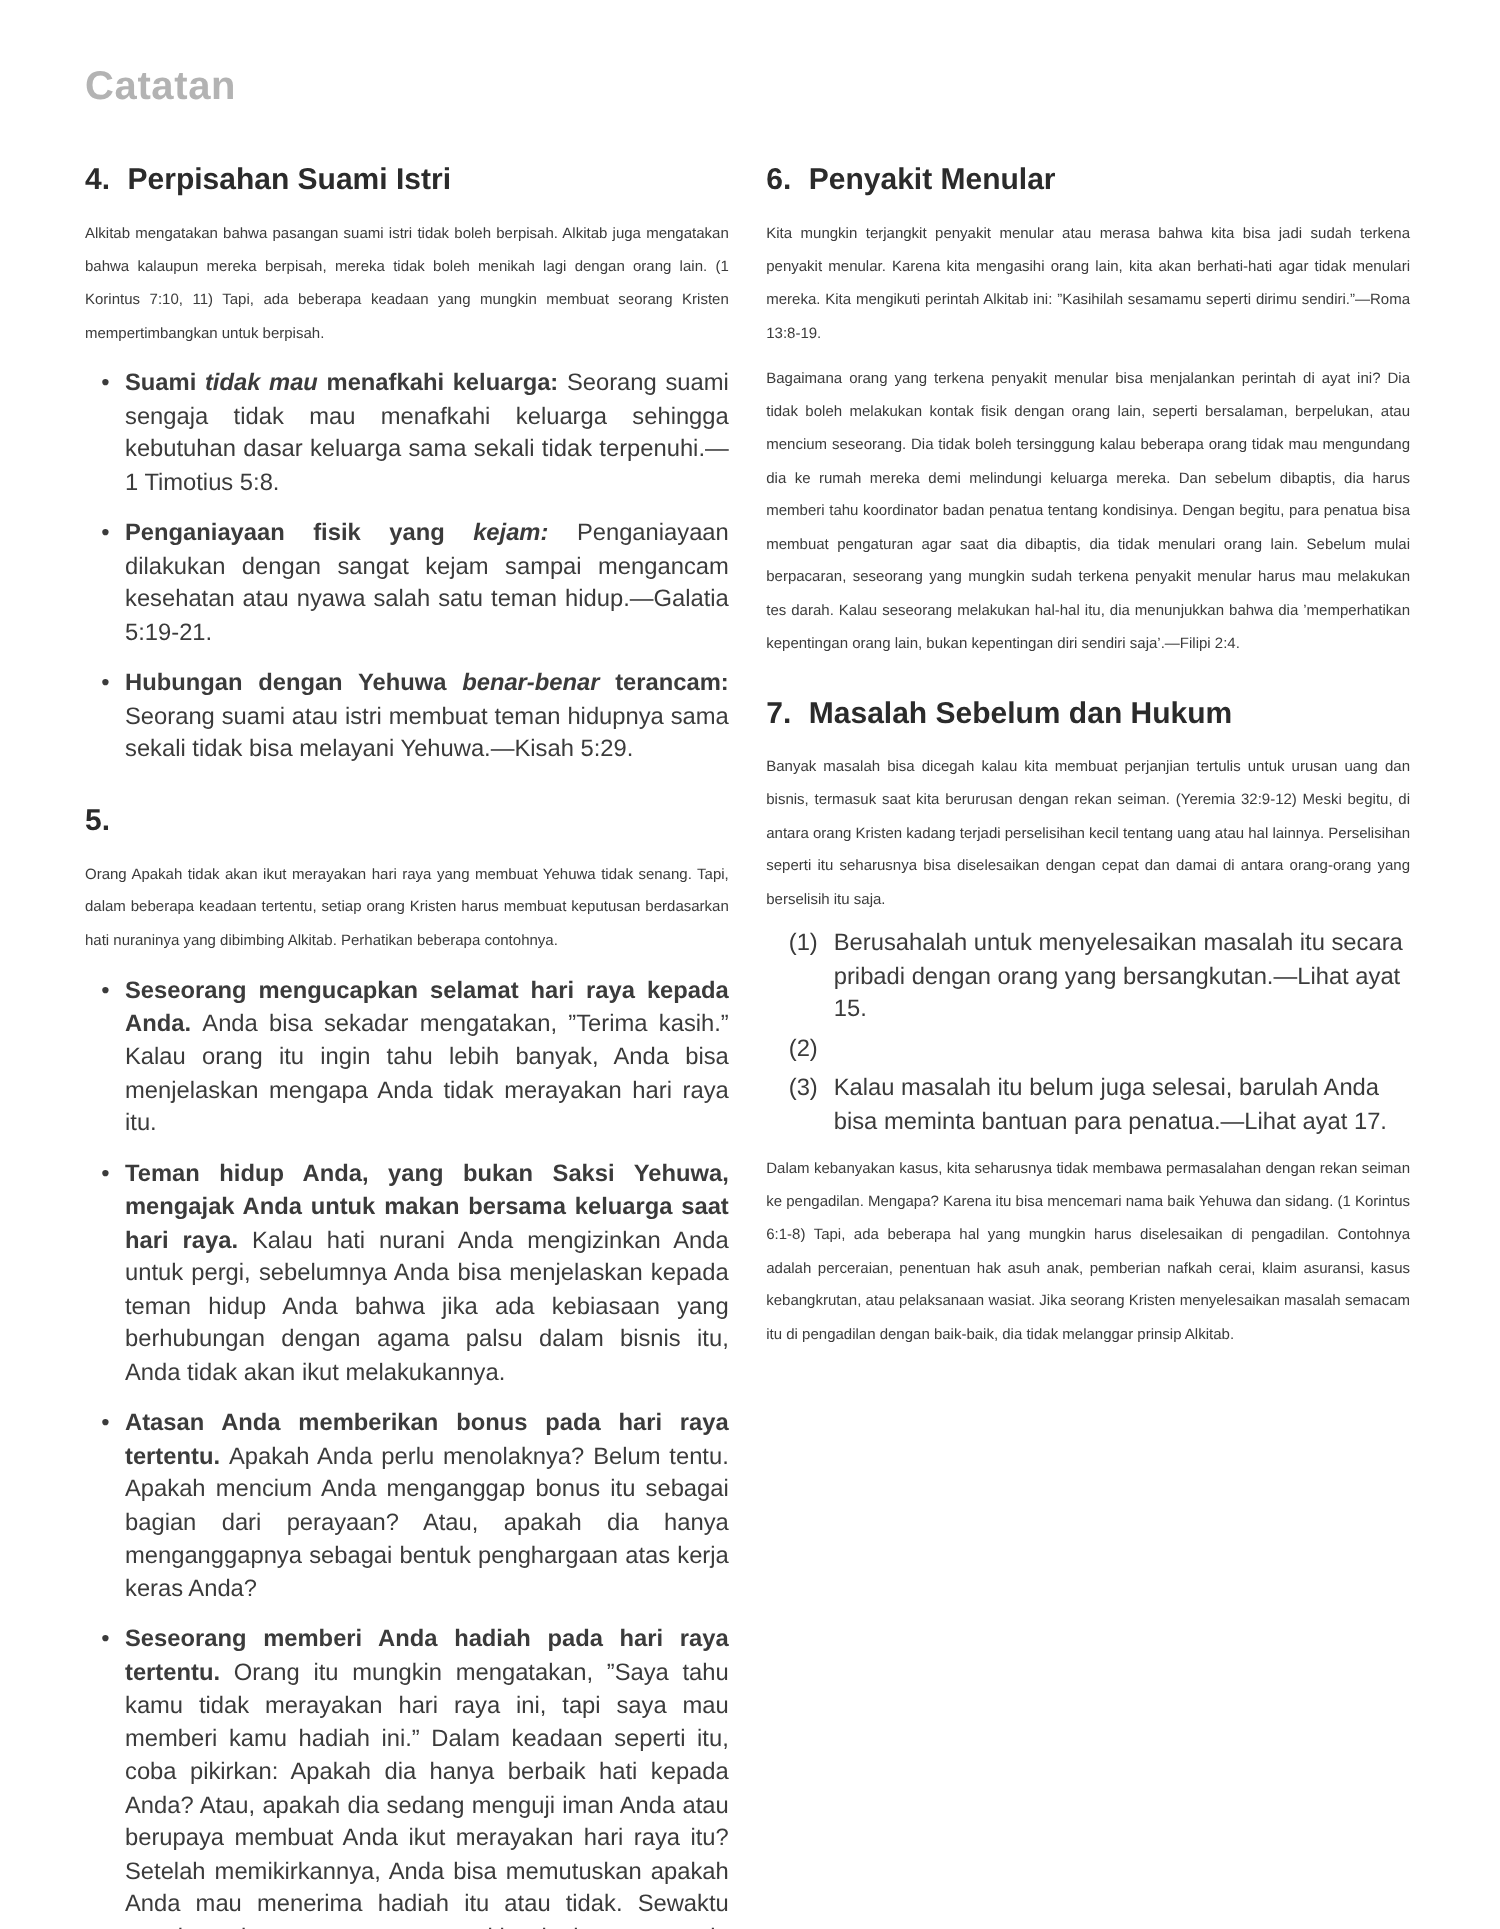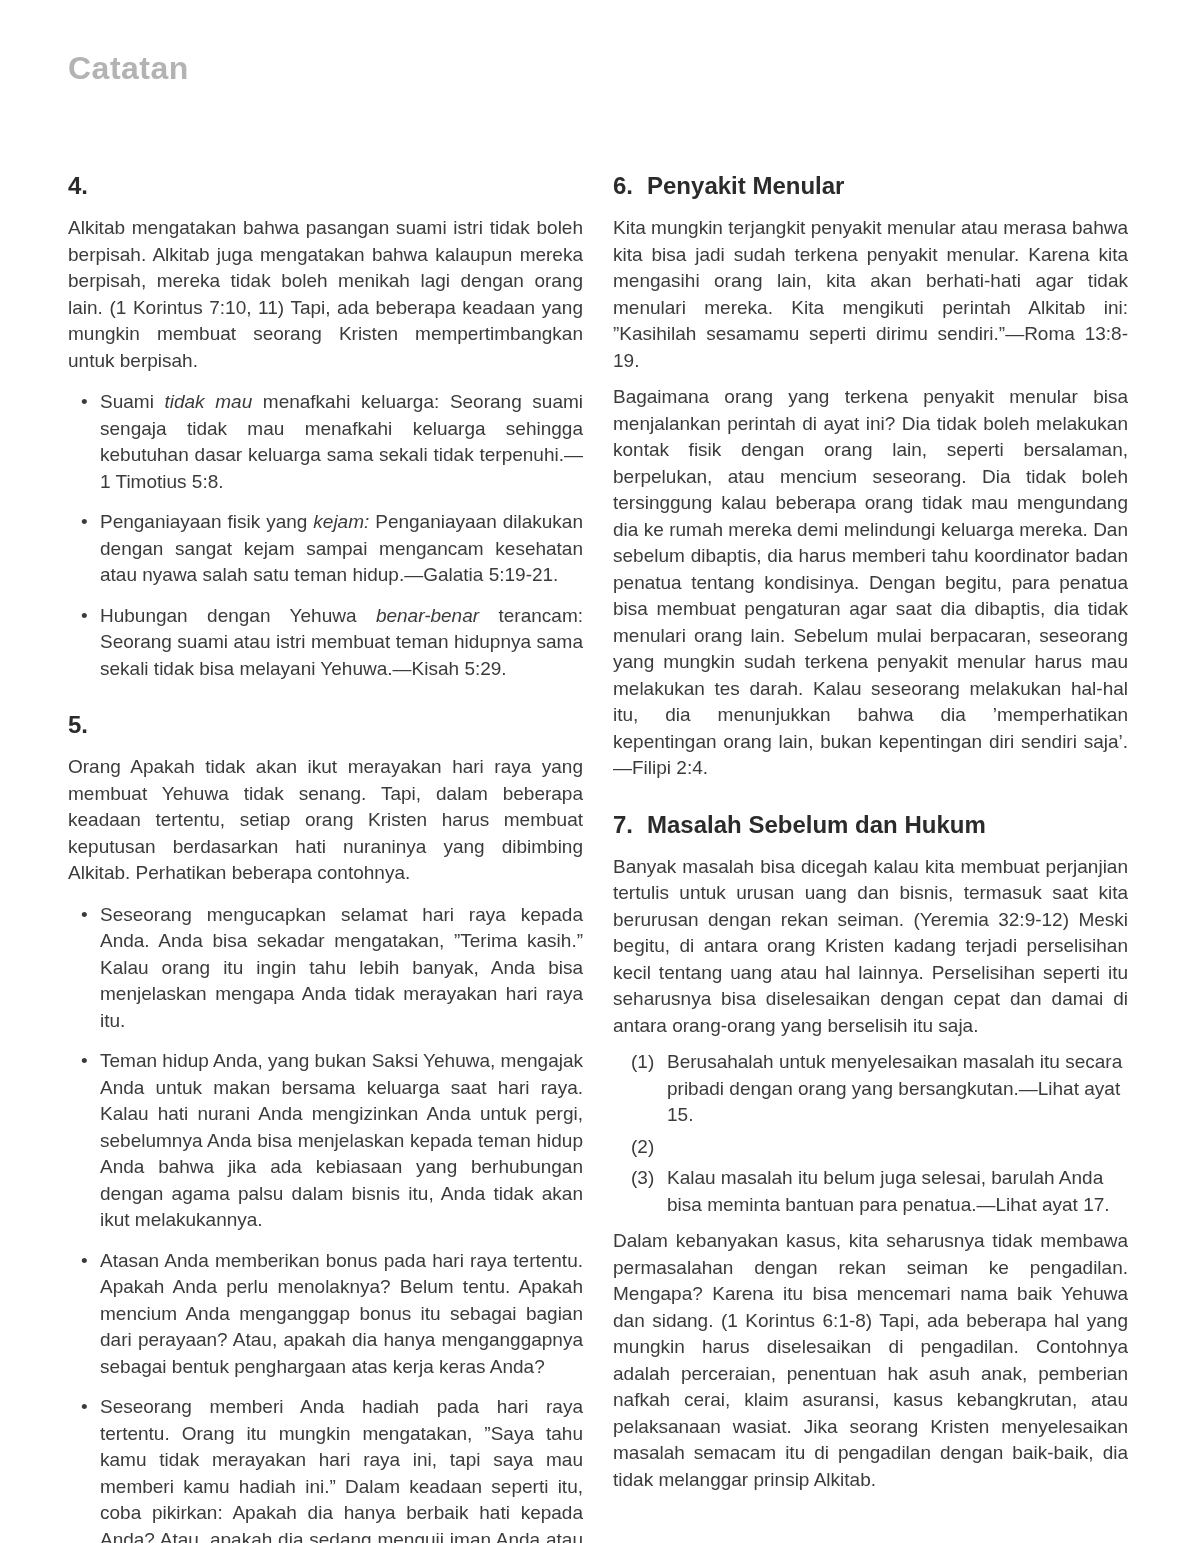--- a/index.html
+++ b/index.html
@@ -18,21 +18,21 @@
     box-sizing: border-box;
     width: 1200px;
     min-height: 1543px;
     padding: 50px 72px 40px 68px;
     background: #ffffff;
   }
   .page-heading {
     font-size: 32px;
     font-weight: 700;
     color: #b3b3b3;
-    margin: 0 0 84px 0;
+    margin: 0 0 42px 0;
     letter-spacing: 0.5px;
   }
   .cols {
     display: flex;
     gap: 30px;
     align-items: flex-start;
   }
   .col {
     width: 515px;
     flex: 0 0 515px;
@@ -42,21 +42,21 @@
     display: flex;
     gap: 14px;
     font-size: 24px;
     line-height: 30px;
     font-weight: 700;
     color: #2b2b2b;
     margin: 28px 0 14px 0;
   }
   .doc-section:first-child .sec-h { margin-top: 0; }
   .para {
-    font-size: 19px;
+    font-size: 12px;
     line-height: 26.5px;
     text-align: justify;
     margin: 0 0 10px 0;
     hyphens: auto;
   }
   ul.bullets {
     list-style: none;
     margin: 15px 0 10px 0;
     padding: 0;
   }
@@ -82,33 +82,34 @@
     font-size: 19px;
     line-height: 26.5px;
     text-align: left;
     margin: 0 0 5px 0;
   }
   .num-item .marker {
     flex: 0 0 36px;
   }
   .num-item .num-body { flex: 1 1 auto; }
   .num-item:last-of-type { margin-bottom: 10px; }
-  .b { font-weight: 400; margin-top: 31px; }
+  .b { font-weight: 700; margin-top: 31px; }
   .i { font-style: italic; }
 </style>
 </head>
 <body>
 
 <div class="page">
   <h1 class="page-heading">Catatan</h1>
   <div class="cols">
     <div class="col">
         <section class="doc-section">
           <h2 class="sec-h">
             <span class="sec-num">4.</span>
+            <span class="sec-title">Perpisahan Suami Istri</span>
           </h2>
           <p class="para"><span>Alkitab mengatakan bahwa pasangan suami istri tidak boleh berpisah. Alkitab juga mengatakan bahwa kalaupun mereka berpisah, mereka tidak boleh menikah lagi dengan orang lain. (1 Korintus 7:10, 11) Tapi, ada beberapa keadaan yang mungkin membuat seorang Kristen mempertimbangkan untuk berpisah.</span></p>
           <ul class="bullets">
             <li class="bullet"><span class="b">Suami </span><span class="b i">tidak mau</span><span class="b"> menafkahi keluarga: </span><span>Seorang suami sengaja tidak mau menafkahi keluarga sehingga kebutuhan dasar keluarga sama sekali tidak terpenuhi.—1 Timotius 5:8.</span></li>
             <li class="bullet"><span class="b">Penganiayaan fisik yang </span><span class="b i">kejam: </span><span>Penganiayaan dilakukan dengan sangat kejam sampai mengancam kesehatan atau nyawa salah satu teman hidup.—Galatia 5:19-21.</span></li>
             <li class="bullet"><span class="b">Hubungan dengan Yehuwa </span><span class="b i">benar-benar</span><span class="b"> terancam: </span><span>Seorang suami atau istri membuat teman hidupnya sama sekali tidak bisa melayani Yehuwa.—Kisah 5:29.</span></li>
           </ul>
         </section>
         <section class="doc-section">
           <h2 class="sec-h">

